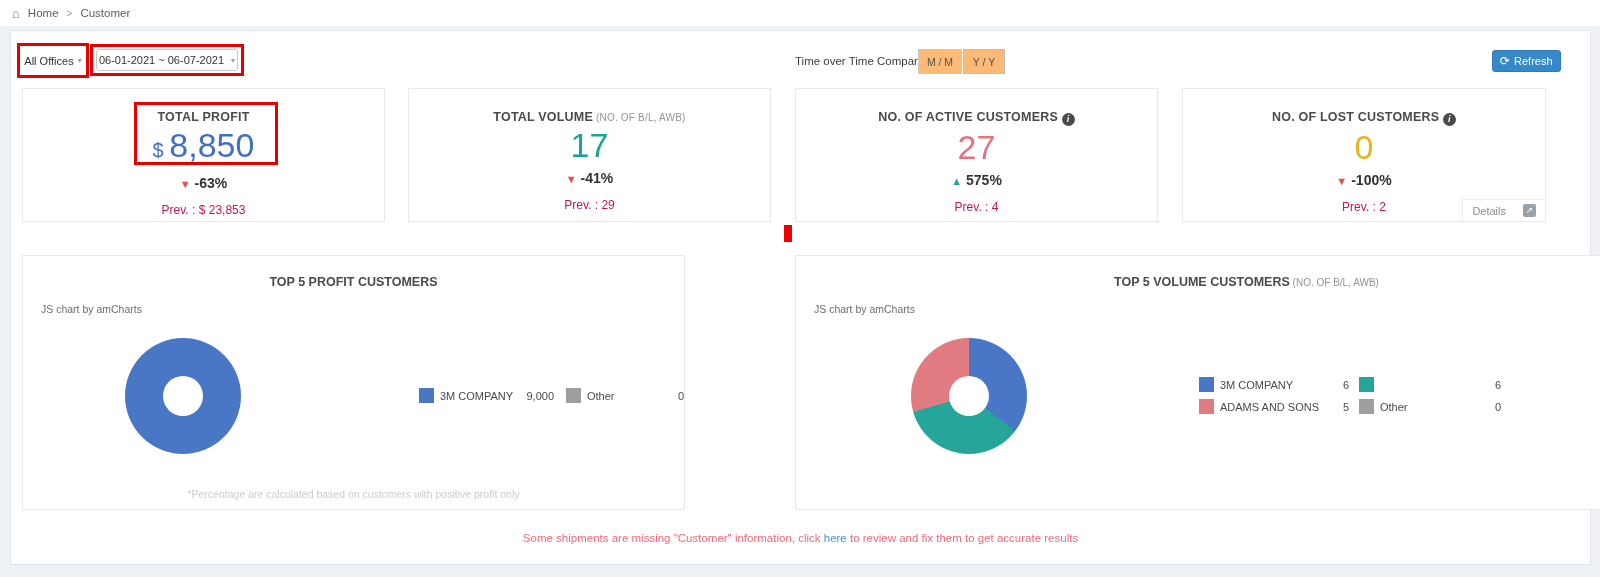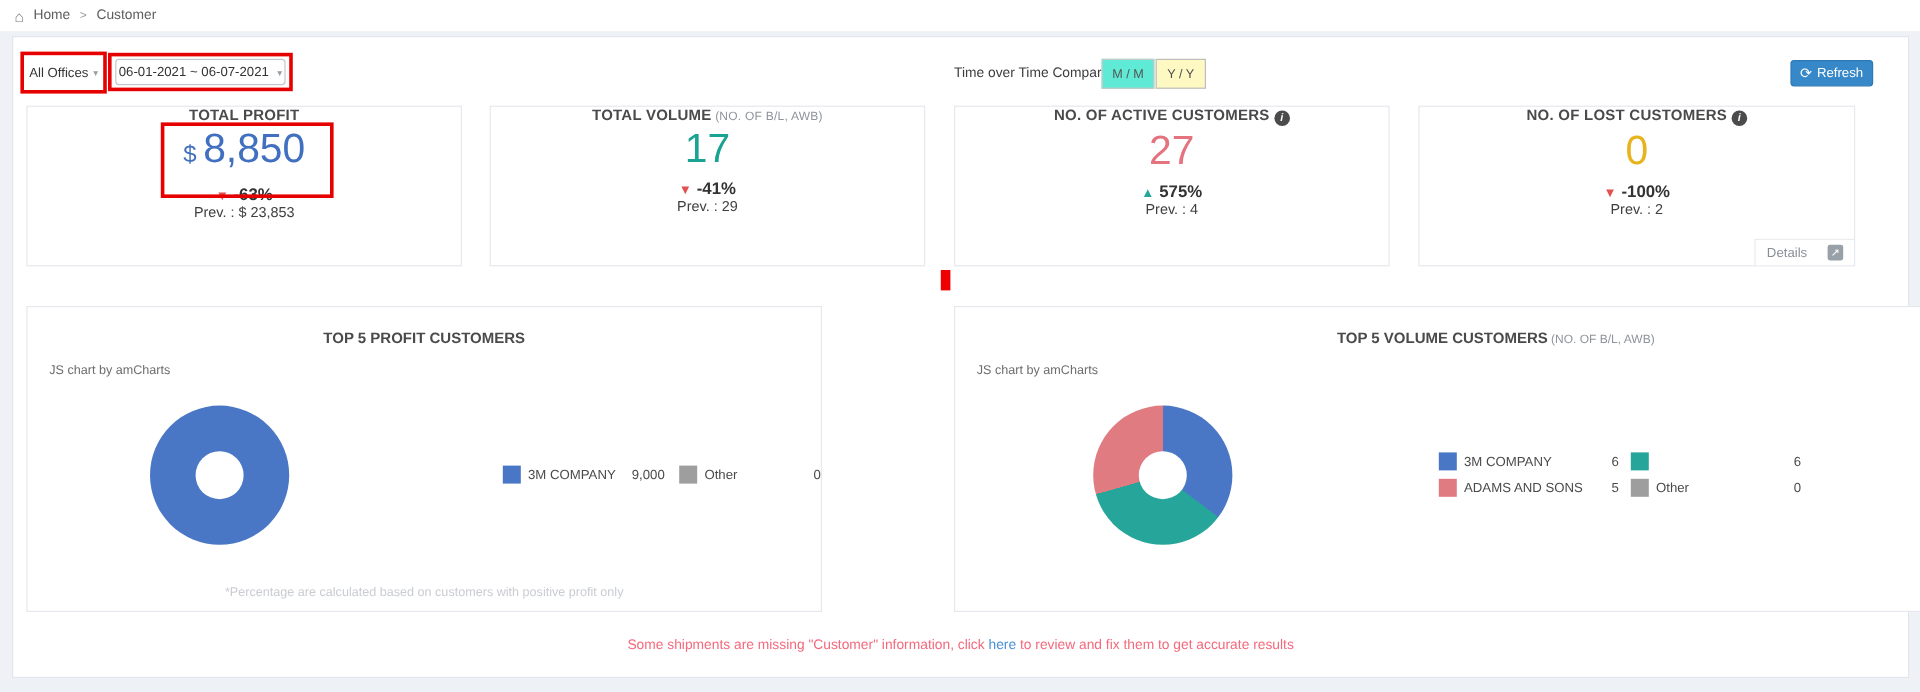--- a/index.html
+++ b/index.html
@@ -19,35 +19,35 @@
   
   .annot { position:absolute; border:3px solid #e60000; pointer-events:none; }
 
   
   .office-box { position:absolute; left:20px; top:46px; width:66px; height:29px; display:flex; align-items:center; justify-content:center; gap:4px; font-size:11px; color:#333; background:#fff; cursor:pointer; }
   .date-box-outer { position:absolute; left:90px; top:44px; width:154px; height:32px; }
   .date-box { position:absolute; left:6px; top:5px; right:6px; bottom:5px; border:1px solid #c3c8ce; border-radius:3px; background:#fff; display:flex; align-items:center; justify-content:center; gap:7px; font-size:11px; color:#333; cursor:pointer; }
   .chev { color:#9aa0a6; font-size:8px; }
 
   .cmp-label { position:absolute; left:795px; top:55px; font-size:11.5px; color:#3c3c3c; }
-  .btn-mm { position:absolute; left:918px; top:49px; width:44px; height:25px; background:#5eead4; border:1px solid #c9c9c9; font-size:10.5px; color:#555; display:flex; align-items:center; justify-content:center; cursor:pointer; }
-  .btn-yy { position:absolute; left:963px; top:49px; width:42px; height:25px; background:#fef9c3; border:1px solid #bdbdbd; font-size:10.5px; color:#4d4d4d; display:flex; align-items:center; justify-content:center; cursor:pointer; }
+  .btn-mm { position:absolute; left:918px; top:49px; width:44px; height:25px; background:#fdba74; border:1px solid #c9c9c9; font-size:10.5px; color:#555; display:flex; align-items:center; justify-content:center; cursor:pointer; }
+  .btn-yy { position:absolute; left:963px; top:49px; width:42px; height:25px; background:#fdba74; border:1px solid #bdbdbd; font-size:10.5px; color:#4d4d4d; display:flex; align-items:center; justify-content:center; cursor:pointer; }
   .btn-refresh { position:absolute; left:1492px; top:50px; height:22px; padding:0 7px; background:#3688c8; border:1px solid #2f7ab5; border-radius:3px; color:#fff; font-size:11px; display:flex; align-items:center; gap:4px; cursor:pointer; }
   .refresh-ic { font-size:12px; }
 
   
   .kpi { position:absolute; top:88px; height:134px; background:#fff; border:1px solid #e6e8ed; text-align:center; }
-  .kpi-title { font-size:12.5px; font-weight:bold; color:#4a4a4a; letter-spacing:.2px; }
+  .kpi-title { margin-top:21px; font-size:12.5px; font-weight:bold; color:#4a4a4a; letter-spacing:.2px; }
   .kpi-suffix { font-size:10px; font-weight:normal; color:#8f949b; }
   .info-icon { display:inline-block; width:13px; height:13px; border-radius:50%; background:#4b4b4b; color:#fff; font-size:9px; line-height:13px; text-align:center; font-weight:bold; font-style:italic; vertical-align:-1px; }
   .kpi-value { margin-top:2px; font-size:34px; line-height:38px; }
   .kpi-prefix { font-size:20px; }
   .kpi-change { margin-top:6px; font-size:14px; font-weight:bold; color:#333; }
   .kpi-arrow { font-size:11px; margin-right:4px; }
-  .kpi-prev { margin-top:0; font-size:12px; color:#404040; }
+  .kpi-prev { margin-top:12px; font-size:12px; color:#be185d; }
   .details-btn { position:absolute; right:0; bottom:0; border-top:1px solid #ececec; border-left:1px solid #ececec; padding:4px 9px; font-size:11px; color:#8a8f96; display:flex; align-items:center; gap:17px; cursor:pointer; background:#fff; }
   .ext-icon { display:inline-block; width:13px; height:13px; border-radius:2px; background:#98a0a8; color:#fff; font-size:9px; line-height:13px; text-align:center; }
 
   .red-marker { position:absolute; left:784px; top:225px; width:8px; height:17px; background:#ee0000; }
 
   
   .chart-card { position:absolute; top:255px; height:255px; background:#fff; border:1px solid #e6e8ed; }
   .chart-title { position:absolute; top:19px; left:0; right:0; text-align:center; font-size:12.5px; font-weight:bold; color:#4a4a4a; }
   .chart-credit { position:absolute; left:18px; top:47px; font-size:10.5px; color:#6d6d6d;text-align:right; }
   .donut { position:absolute; width:116px; height:116px; border-radius:50%; }

